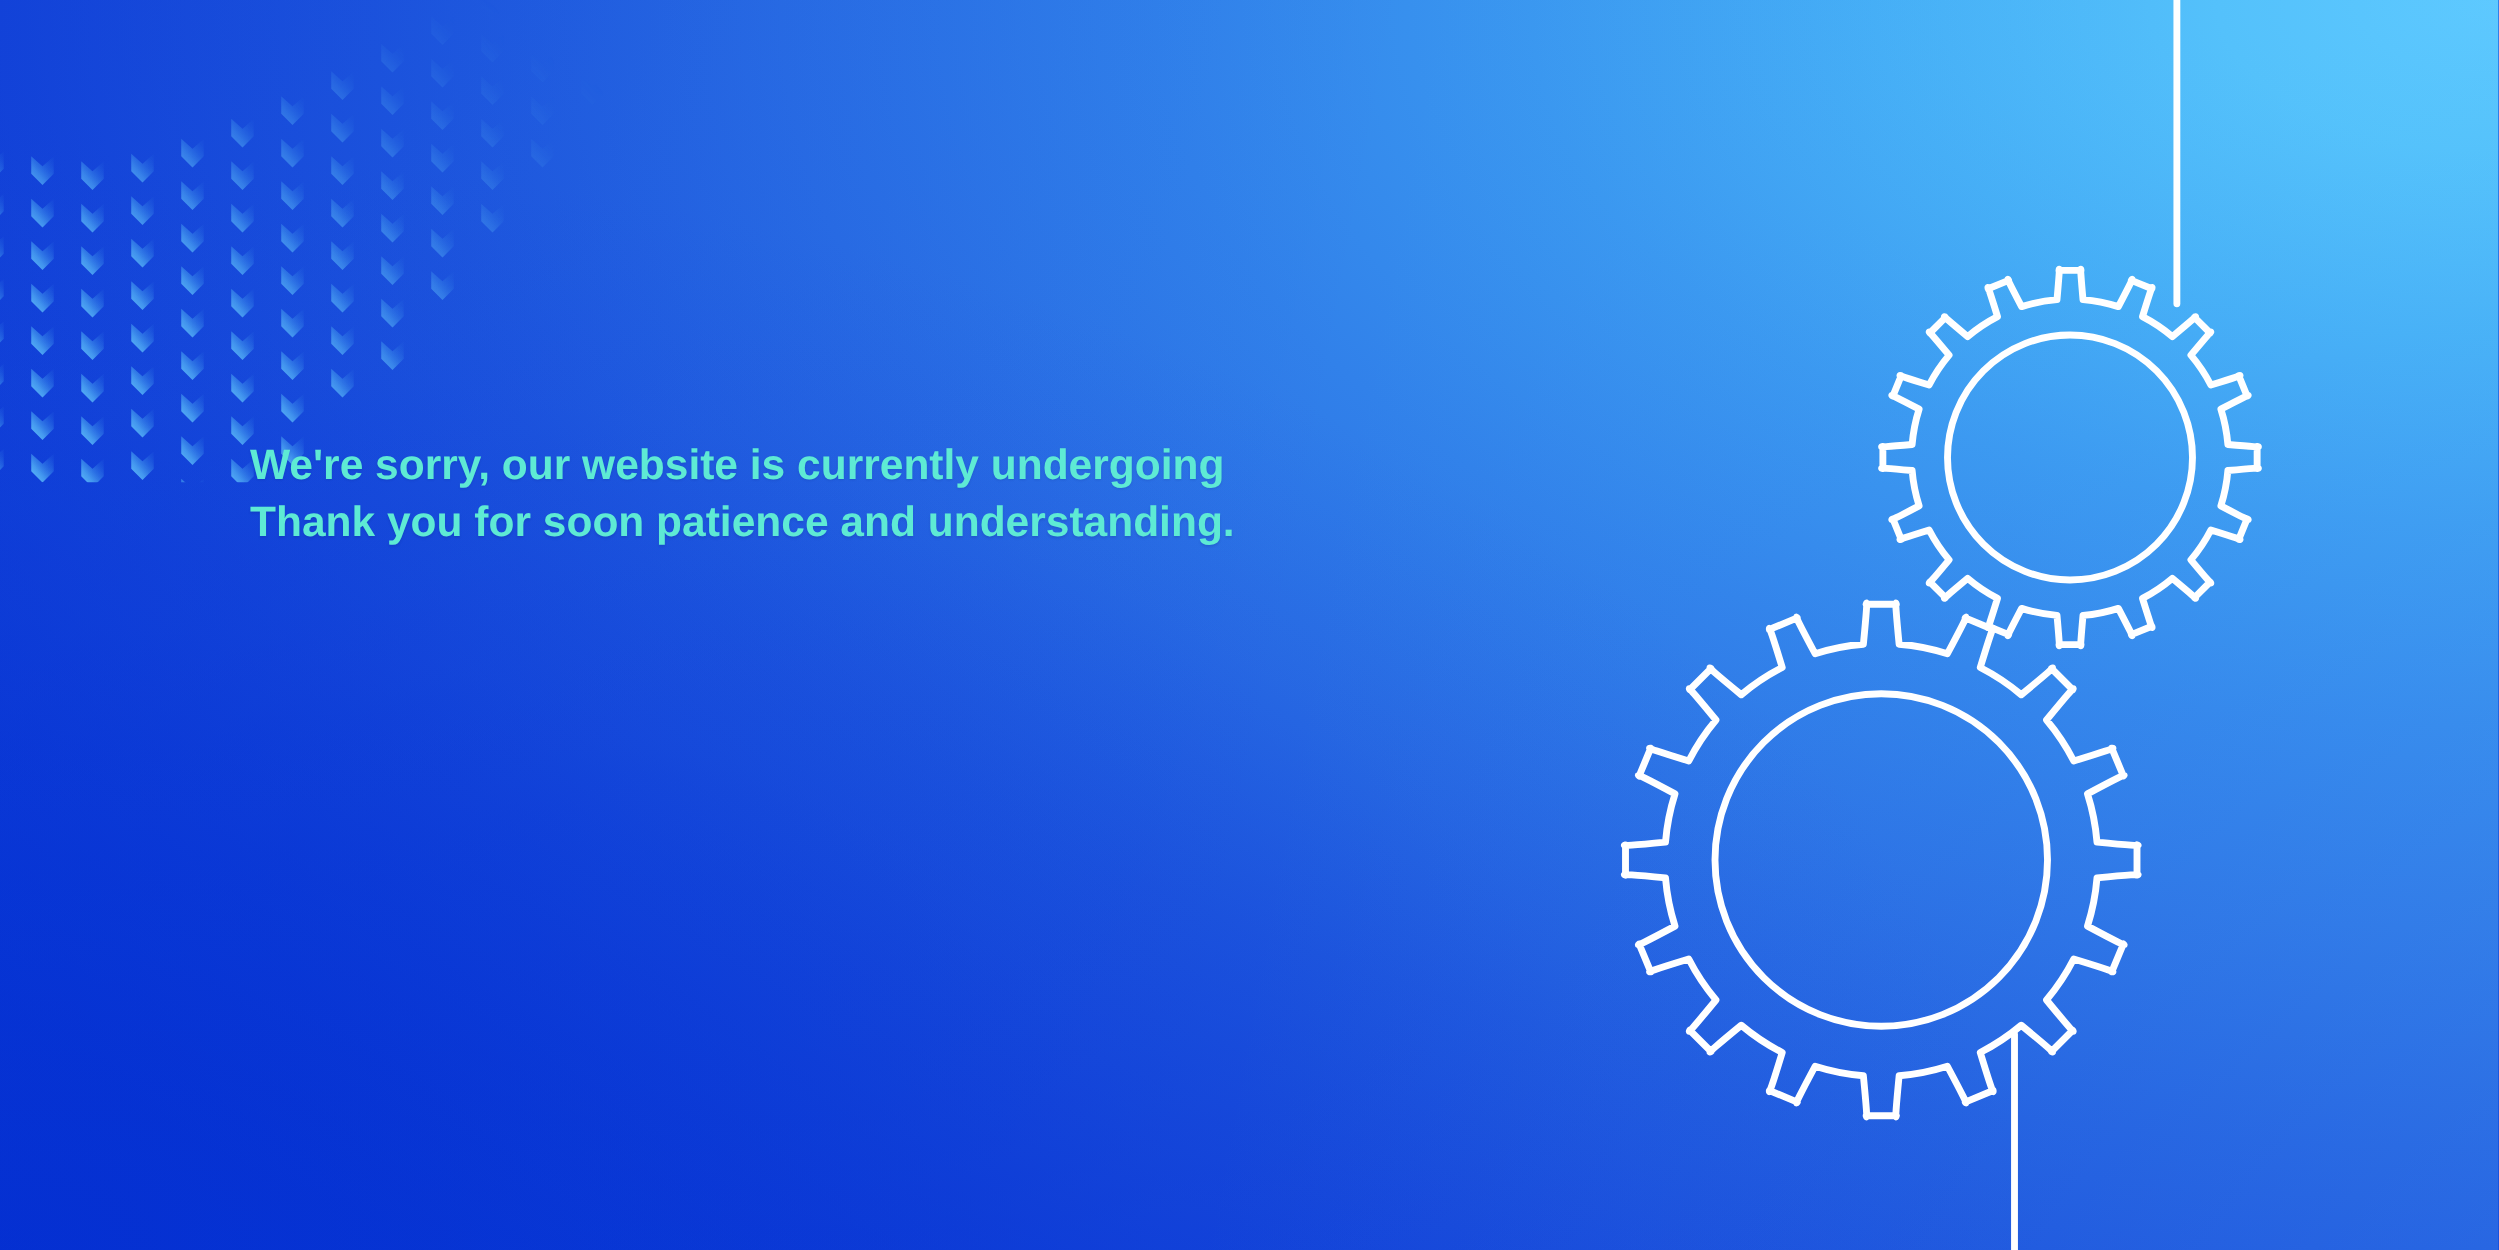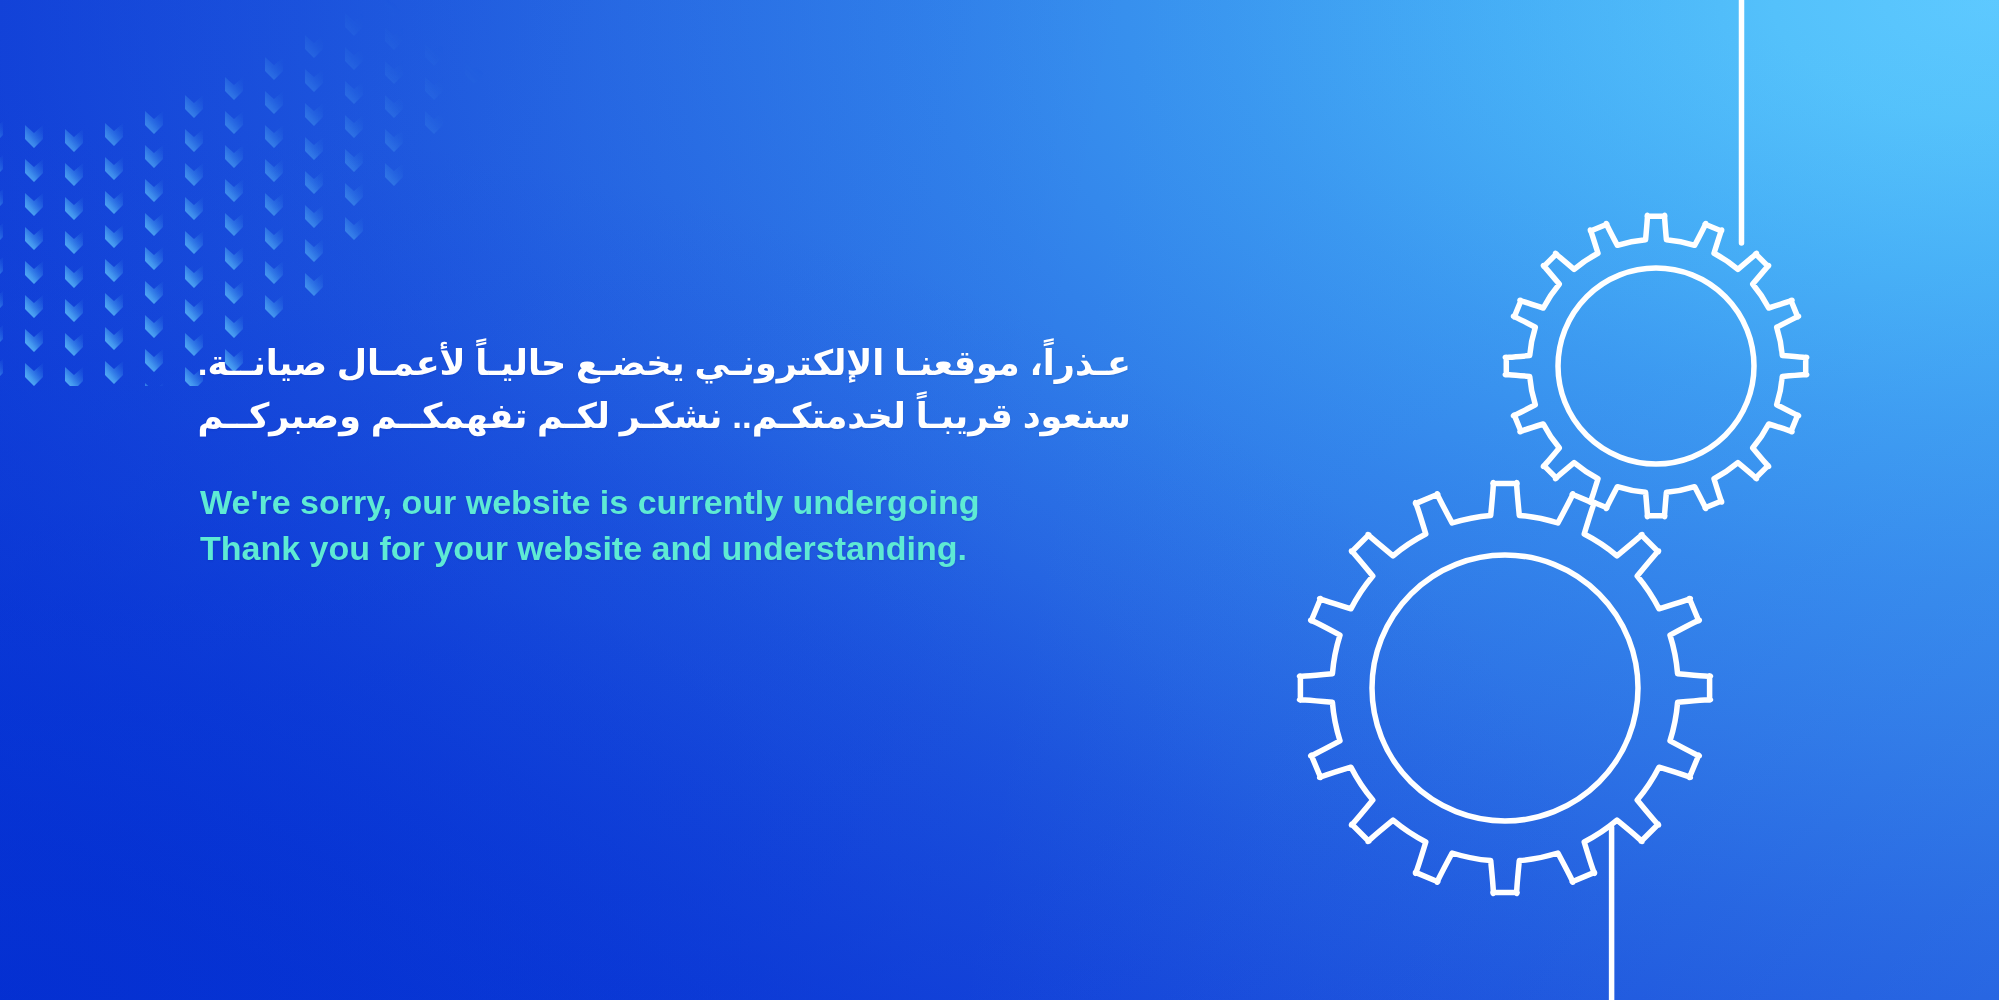--- a/index.html
+++ b/index.html
@@ -304,25 +304,21 @@
         <path d="M 391.7 515.4 Q 395.4 477.3 393.9 483.4 L 418.1 483.4 Q 416.6 477.3 420.3 515.4 A 173.225 173.225 0 0 1 458.9 523.0 L 458.9 523.0 Q 476.9 489.3 473.2 494.3 L 495.5 503.6 Q 496.4 497.3 485.2 534.0 A 173.225 173.225 0 0 1 518.0 555.8 L 518.0 555.8 Q 547.5 531.5 542.2 534.8 L 559.2 551.8 Q 562.5 546.5 538.2 576.0 A 173.225 173.225 0 0 1 560.0 608.8 L 560.0 608.8 Q 596.7 597.6 590.4 598.5 L 599.7 620.8 Q 604.7 617.1 571.0 635.1 A 173.225 173.225 0 0 1 578.6 673.7 L 578.6 673.7 Q 616.7 677.4 610.6 675.9 L 610.6 700.1 Q 616.7 698.6 578.6 702.3 A 173.225 173.225 0 0 1 571.0 740.9 L 571.0 740.9 Q 604.7 758.9 599.7 755.2 L 590.4 777.5 Q 596.7 778.4 560.0 767.2 A 173.225 173.225 0 0 1 538.2 800.0 L 538.2 800.0 Q 562.5 829.5 559.2 824.2 L 542.2 841.2 Q 547.5 844.5 518.0 820.2 A 173.225 173.225 0 0 1 485.2 842.0 L 485.2 842.0 Q 496.4 878.7 495.5 872.4 L 473.2 881.7 Q 476.9 886.7 458.9 853.0 A 173.225 173.225 0 0 1 420.3 860.6 L 420.3 860.6 Q 416.6 898.7 418.1 892.6 L 393.9 892.6 Q 395.4 898.7 391.7 860.6 A 173.225 173.225 0 0 1 353.1 853.0 L 353.1 853.0 Q 335.1 886.7 338.8 881.7 L 316.5 872.4 Q 315.6 878.7 326.8 842.0 A 173.225 173.225 0 0 1 294.0 820.2 L 294.0 820.2 Q 264.5 844.5 269.8 841.2 L 252.8 824.2 Q 249.5 829.5 273.8 800.0 A 173.225 173.225 0 0 1 252.0 767.2 L 252.0 767.2 Q 215.3 778.4 221.6 777.5 L 212.3 755.2 Q 207.3 758.9 241.0 740.9 A 173.225 173.225 0 0 1 233.4 702.3 L 233.4 702.3 Q 195.3 698.6 201.4 700.1 L 201.4 675.9 Q 195.3 677.4 233.4 673.7 A 173.225 173.225 0 0 1 241.0 635.1 L 241.0 635.1 Q 207.3 617.1 212.3 620.8 L 221.6 598.5 Q 215.3 597.6 252.0 608.8 A 173.225 173.225 0 0 1 273.8 576.0 L 273.8 576.0 Q 249.5 546.5 252.8 551.8 L 269.8 534.8 Q 264.5 531.5 294.0 555.8 A 173.225 173.225 0 0 1 326.8 534.0 L 326.8 534.0 Q 315.6 497.3 316.5 503.6 L 338.8 494.3 Q 335.1 489.3 353.1 523.0 A 173.225 173.225 0 0 1 391.7 515.4 Z"></path>
         <circle cx="406" cy="688" r="133"></circle>
       </g>
 
       <path d="M 512.6 1010 L 512.6 827.4"></path>
     </g>
   </svg>
 
   <div class="copy">
 
-    <div class="arabic-block" dir="rtl">
-      <span class="arabic-line">عـذراً، موقعنـا الإلكترونـي يخضـع حاليـاً لأعمـال صيانــة.</span>
-      <span class="arabic-line">سنعود قريبـاً لخدمتكـم.. نشكـر لكـم تفهمكــم وصبركــم</span>
-    </div>
 
     <div class="english-block" dir="ltr">
       <span class="english-line">We're sorry, our website is currently undergoing</span>
-      <span class="english-line">Thank you for your website and understanding.</span>
+      <span class="english-line">Thank you for soon patience and understanding.</span>
     </div>
 
   </div>
 
 </div>
 
 </body></html>

